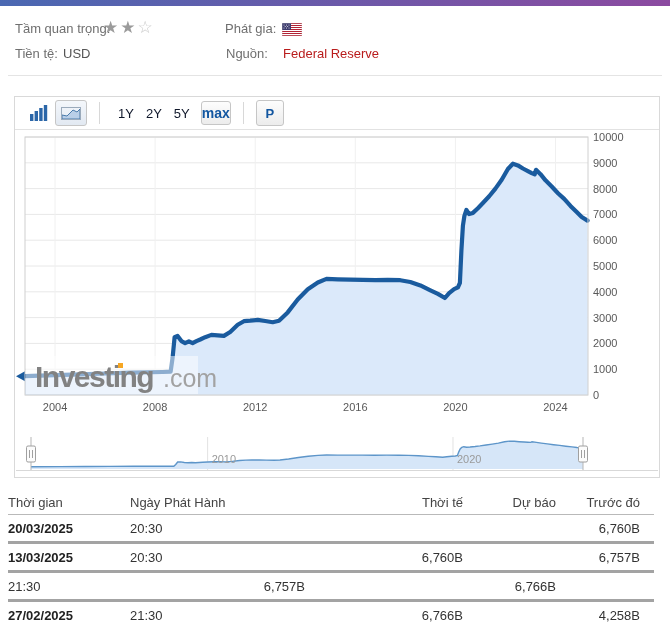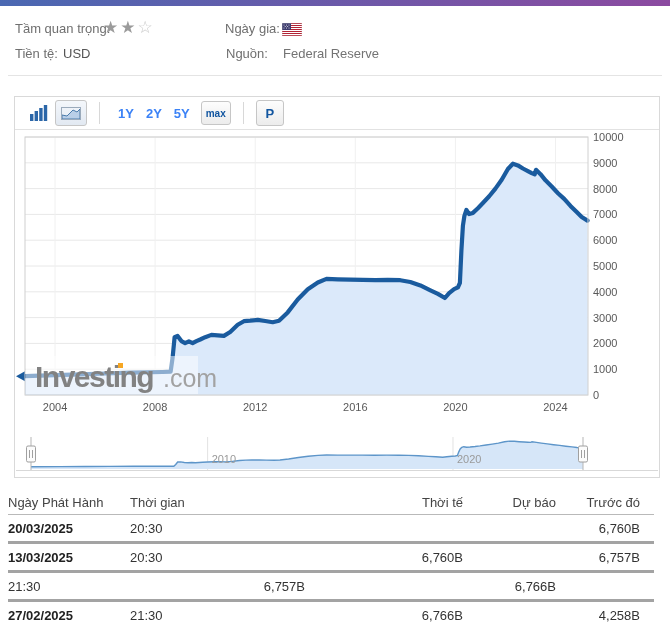--- a/index.html
+++ b/index.html
@@ -7,52 +7,52 @@
        font-family:"Liberation Sans","DejaVu Sans",sans-serif;color:#333;}
   .topbar{position:absolute;left:0;top:0;width:670px;height:6px;
           background:linear-gradient(90deg,#4a68b2,#8c4aa0);}
   .meta{position:absolute;left:0;top:6px;width:531px;height:70px;font-size:13px;}
   .meta .cell{position:absolute;white-space:nowrap;}
   .lbl{color:#6f6f6f;}
   .val{color:#555;}
   .stars{font-size:17px;letter-spacing:2px;position:relative;top:1px;}
   .star-filled{color:#9b9b9b;}
   .star-empty{color:#c9c9c9;}
-  .link{color:#737373;text-decoration:none;cursor:pointer;}
+  .link{color:#b91c1c;text-decoration:none;cursor:pointer;}
   .divider{position:absolute;left:8px;top:75px;width:654px;border-top:1px solid #e4e4e4;}
   .chart-wrap{position:absolute;left:14px;top:96px;width:646px;height:382px;
               border:1px solid #d9d9d9;box-sizing:border-box;background:#fff;}
   .toolbar{position:absolute;left:0;top:0;width:644px;height:32px;
            border-bottom:1px solid #e2e2e2;display:flex;align-items:center;}
   .tb-icon{margin-left:14px;cursor:pointer;display:flex;align-items:flex-end;}
   .tb-btn{border:1px solid #c6c6c6;border-radius:3px;cursor:pointer;
           background:linear-gradient(#fdfdfd,#ececec);display:flex;align-items:center;justify-content:center;}
   .area-btn{width:30px;height:24px;margin-left:7px;background:linear-gradient(#f4f7fb,#e2e9f2);}
   .tb-sep{width:1px;height:22px;background:#d8d8d8;margin:0 12px;}
-  .range-link{font-weight:bold;font-size:13px;color:#3b82f6;margin:0 6px;cursor:pointer;}
-  .max-btn{font-weight:bold;font-size:10px;color:#1256a0;width:28px;height:22px;margin-left:5px;}
+  .range-link{font-weight:normal;font-size:13px;color:#0f172a;margin:0 6px;cursor:pointer;}
+  .max-btn{font-weight:bold;font-size:14px;color:#1256a0;width:28px;height:22px;margin-left:5px;}
   .p-btn{font-weight:bold;font-size:13px;color:#1256a0;width:26px;height:24px;}
   .chart-svg{position:absolute;left:0;top:33px;}
   .chart-svg text{font-family:"Liberation Sans","DejaVu Sans",sans-serif;}
   .table{position:absolute;left:8px;top:490px;width:646px;font-size:13px;}
   .trow{display:grid;grid-template-columns:122px 175px 158px 93px 84px;align-items:center;}
   .thead{height:24px;border-bottom:1px solid #b9b9b9;color:#444;}
   .tbody-row{height:26px;border-bottom:3px solid #a3a3a3;}
   .c-right{text-align:right;}
   .c-date{font-weight:bold;color:#222;}
 </style>
 </head>
 <body>
 
 <div class="topbar"></div>
 
 <div class="meta">
   <span class="cell lbl" style="left:15px;top:15px;">Tầm quan trọng:</span>
   <span class="cell stars" style="left:103px;top:11px;" id="stars"><span class="star-filled">★</span><span class="star-filled">★</span><span class="star-empty">☆</span></span>
-  <span class="cell lbl" style="left:225px;top:15px;">Ngày gia:</span>
+  <span class="cell lbl" style="left:225px;top:15px;">Phát gia:</span>
   <span class="cell" style="left:282px;top:17px;">
     <svg width="20" height="13" viewBox="0 0 20 13">
       <rect width="20" height="13" fill="#b22234"></rect>
       <g fill="#fff">
           <rect y="1" width="20" height="1"></rect>
           <rect y="3" width="20" height="1"></rect>
       <rect y="5" width="20" height="1"></rect>
           <rect y="7" width="20" height="1"></rect>
       <rect y="9" width="20" height="1"></rect>
           <rect y="11" width="20" height="1"></rect>
@@ -169,22 +169,22 @@
       <rect x="578.5" y="446" width="9" height="16" rx="1.5" fill="#fcfcfc" stroke="#a0a0a0"></rect>
       <line x1="581.5" y1="450" x2="581.5" y2="458" stroke="#a0a0a0"></line>
       <line x1="584.5" y1="450" x2="584.5" y2="458" stroke="#a0a0a0"></line>
       </g>
       <line x1="16" y1="470.5" x2="658" y2="470.5" stroke="#d8d8d8"></line>
     </svg>
 </div>
 
 <div class="table">
   <div class="trow thead" id="table-head">
+      <span class="">Thời gian</span>
       <span class="">Ngày Phát Hành</span>
-      <span class="">Thời gian</span>
       <span class="c-right">Thời tế</span>
       <span class="c-right">Dự báo</span>
       <span class="c-right">Trước đó</span>
     </div>
   <div id="table-body">
       <div class="trow tbody-row">
         <span class=" c-date">20/03/2025</span>
         <span class=" ">20:30</span>
         <span class="c-right "></span>
         <span class="c-right "></span>

